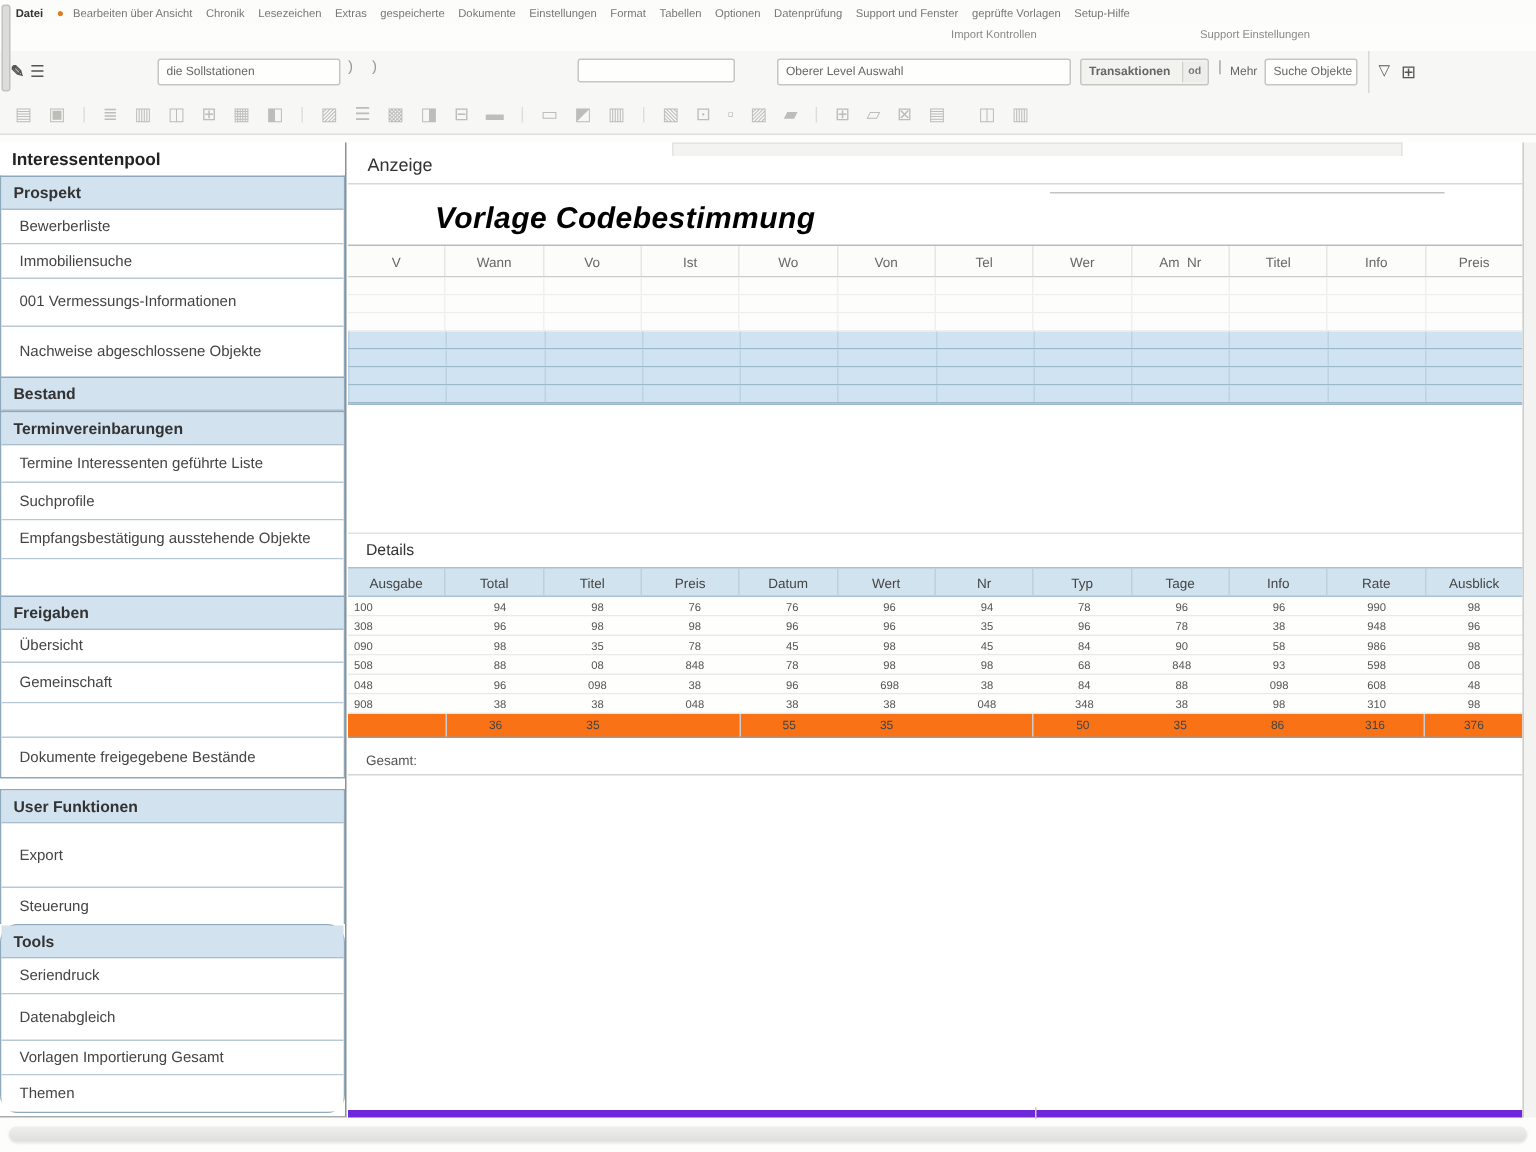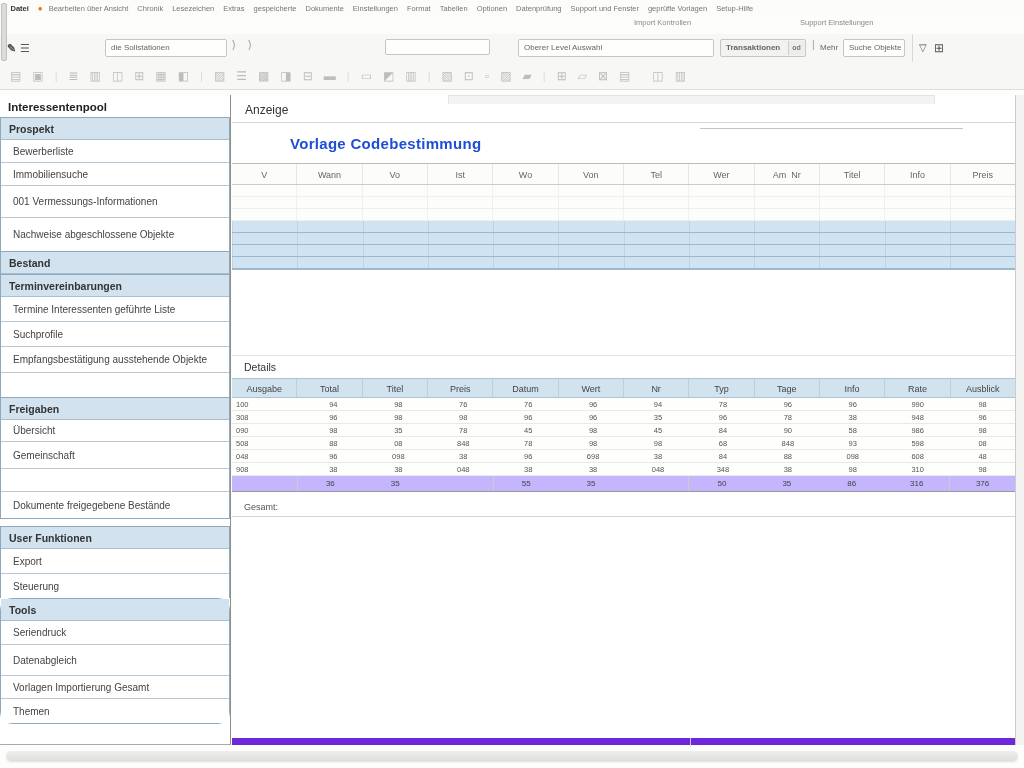--- a/index.html
+++ b/index.html
@@ -71,27 +71,27 @@
   }
   .side-item {
     background:#fff; font-size:10px; color:#444;
     border-bottom:1px solid #b8c9d5; padding-left:12px;
     display:flex; align-items:center; cursor:default;
   }
   .side-section .side-item:last-child { border-bottom:none; }
   
   #main {
     position:absolute; left:232px; top:95px; width:783px; height:650px;
-    background:#fff; border-bottom:7px solid #6d28d9;
+    background:#fff; border-bottom:5px solid #6d28d9;
   }
   #main-tabstrip { position:absolute; left:216px; top:0px; width:487px; height:9px; background:#f3f3f1; border:1px solid #e4e4e2; border-bottom:none; }
   #tab-label { position:absolute; left:13px; top:8px; font-size:12px; color:#333; }
   #main-divider { position:absolute; left:0; top:27px; width:783px; height:1px; background:#d7d7d4; }
   #main-divider2 { position:absolute; left:468px; top:33px; width:263px; height:1px; background:#c3c3c0; }
-  #main-heading { position:absolute; left:58px; top:40px; font-size:15px; font-weight:bold; color:#1d4ed8; letter-spacing:0.3px; }
+  #main-heading { position:absolute; left:58px; top:40px; font-size:20px; font-weight:bold; color:#000000; letter-spacing:0.3px;font-style:italic; }
   
   #table1 { position:absolute; left:0; top:68px; width:783px; }
   #table1 .hdr {
     display:flex; height:22px; background:#fcfcfb;
     border-top:1px solid #bbb; border-bottom:1px solid #ccc;
   }
   #table1 .hdr .c {
     flex:1; font-size:9px; color:#666; text-align:center; line-height:22px;
     border-left:1px solid #e6e6e3; overflow:hidden; white-space:pre;
   }
@@ -116,21 +116,21 @@
     flex:1; font-size:9px; color:#444; text-align:center; line-height:20px;
     border-left:1px solid #bcd0df; overflow:hidden;
   }
   #table2 .hdr .c:first-child { border-left:none; }
   #table2 .row { display:flex; height:13px; border-bottom:1px solid #e9e9e6; background:#fefefd; }
   #table2 .row .c {
     flex:1; font-size:7.5px; color:#555; text-align:center; line-height:13px;
     overflow:hidden;
   }
   #table2 .row .c:first-child { text-align:left; padding-left:4px; }
-  #table2 .totals { display:flex; height:16px; border-bottom:1px solid #999; background:#c4b5fd; }
+  #table2 .totals { display:flex; height:16px; border-bottom:1px solid #999; background:#f97316; }
   #table2 .totals .c {
     flex:1; font-size:8px; color:#444; text-align:center; line-height:16px;
   }
   #table2 .totals .b-l { border-left:1px solid #ccc; }
   #footer-row { position:absolute; left:0; top:404px; width:783px; height:18px; border-bottom:1px solid #d5d5d2; }
   #footer-label { position:absolute; left:12px; top:3px; font-size:9px; color:#555; }
   
   #scrollbar {
     position:absolute; left:1015px; top:95px; width:9px; height:650px;
     background:#f3f3f1; border-left:1px solid #ccc;
@@ -254,21 +254,21 @@
       <div class="side-section">
         <div class="side-header">Freigaben</div>
         <div class="side-item" style="height: 22px;">Übersicht</div>
         <div class="side-item" style="height: 27px;">Gemeinschaft</div>
         <div class="side-item" style="height: 23px;"></div>
         <div class="side-item" style="height: 26px;">Dokumente freigegebene Bestände</div>
       </div>
       <div class="side-gap"></div>
       <div class="side-section">
         <div class="side-header">User Funktionen</div>
-        <div class="side-item" style="height: 25px;">Export</div>
+        <div class="side-item" style="height: 43px;">Export</div>
         <div class="side-item" style="height: 24px;">Steuerung</div>
       </div>
       <div class="side-section">
         <div class="side-header">Tools</div>
         <div class="side-item" style="height: 24px;">Seriendruck</div>
         <div class="side-item" style="height: 31px;">Datenabgleich</div>
         <div class="side-item" style="height: 23px;">Vorlagen Importierung Gesamt</div>
         <div class="side-item" style="height: 24px;">Themen</div>
       </div>
     </div>

